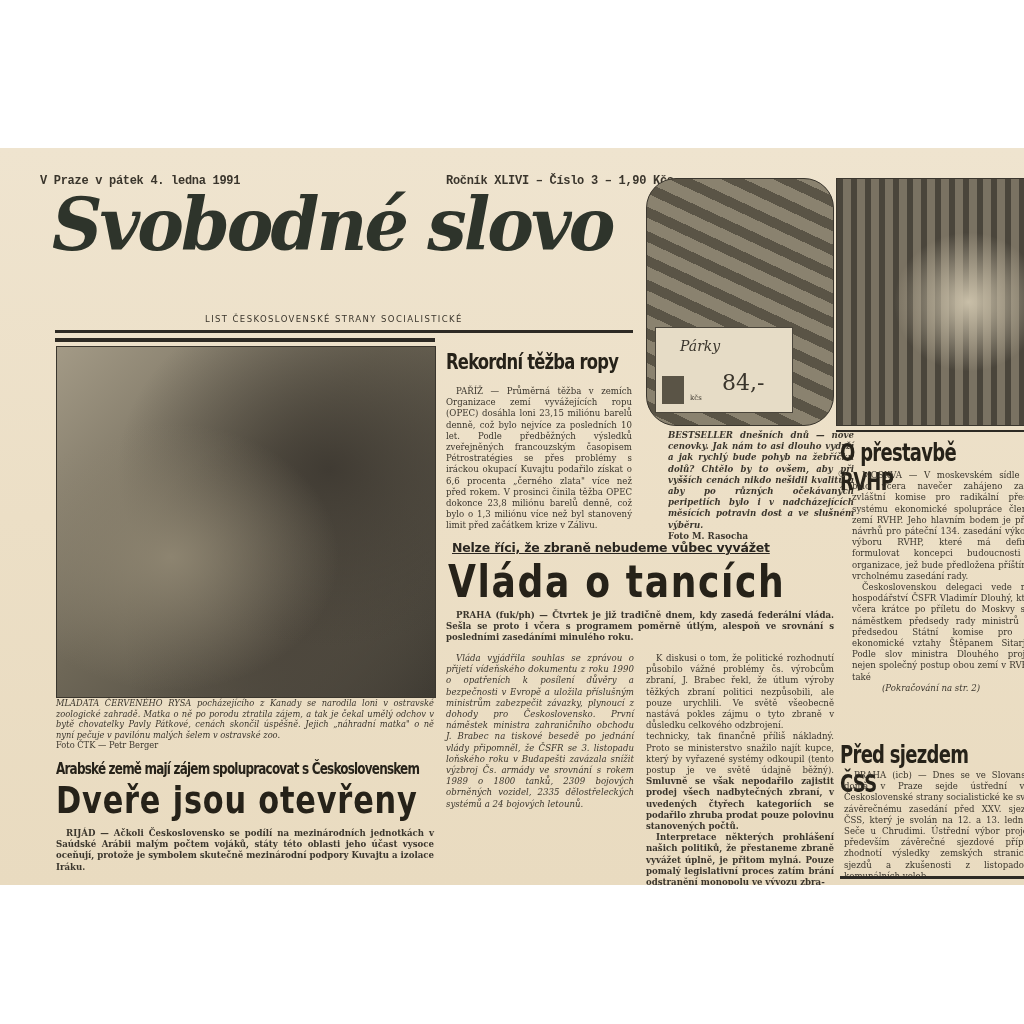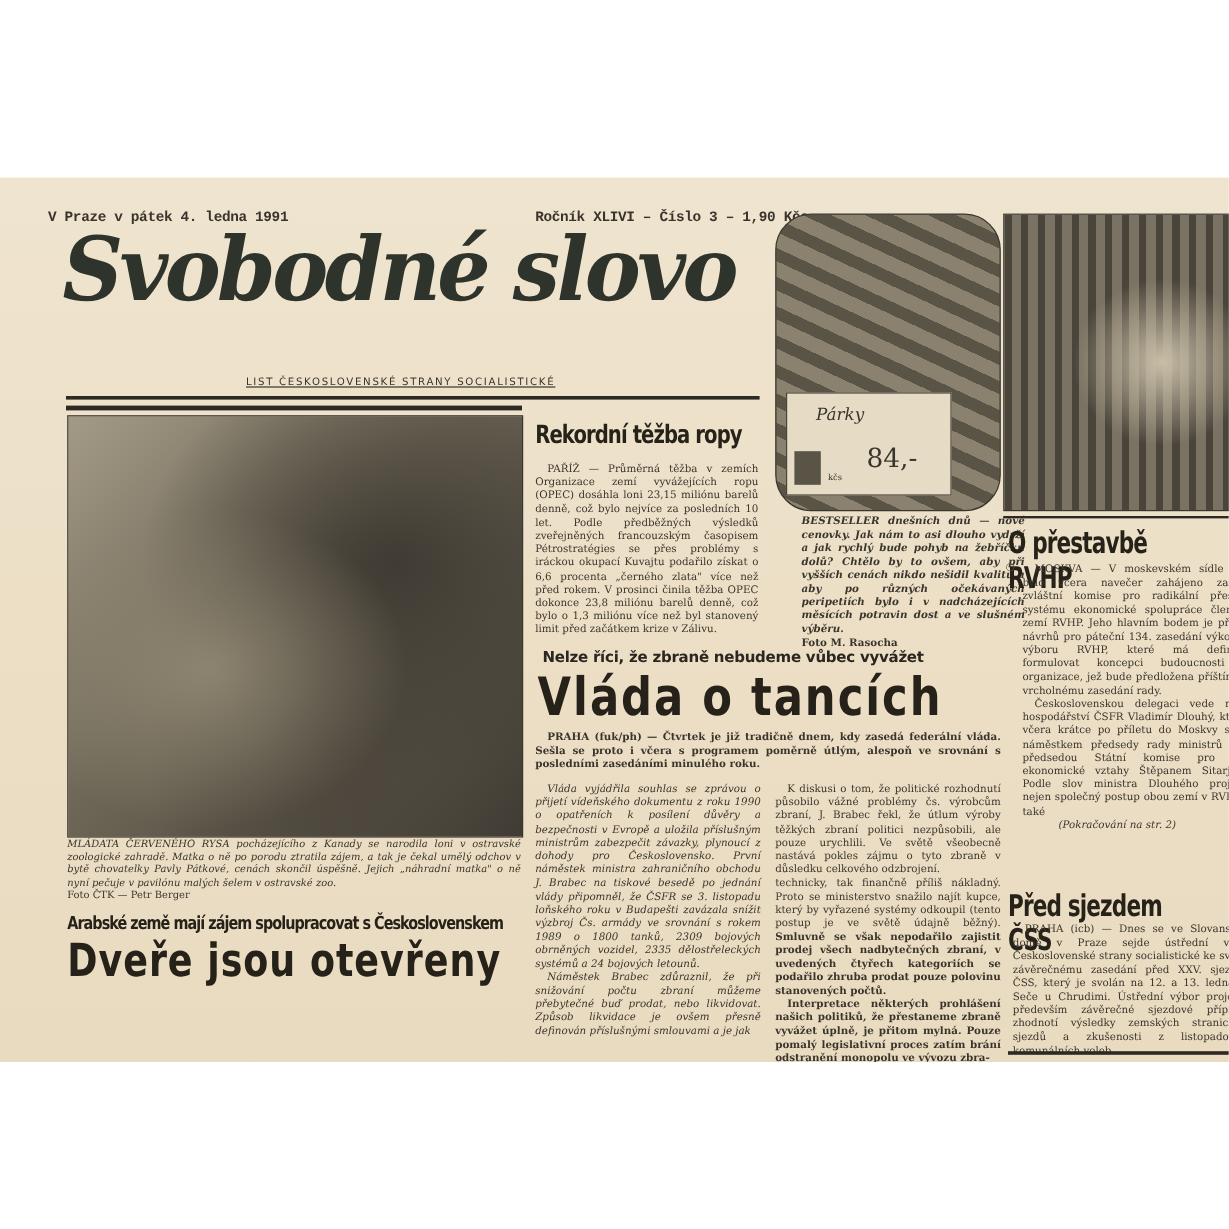--- a/index.html
+++ b/index.html
@@ -4,42 +4,42 @@
 <style>
   html, body { margin:0; padding:0; }
   body { width:1024px; height:1024px; background:#ffffff; position:relative; overflow:hidden;
          font-family:"DejaVu Serif", serif; color:#2a2620; }
   .paper { position:absolute; left:0; top:148px; width:1024px; height:737px;
            background:linear-gradient(180deg,#efe4cf 0%,#ecdfc6 50%,#e9dbc0 100%); overflow:hidden; }
   .abs { position:absolute; }
   .dateline { font-family:Liberation Mono, monospace; font-weight:bold; font-size:12px; color:#3a352c; letter-spacing:-0.3px; }
   .masthead { font-family:"DejaVu Serif", serif; font-style:italic; font-weight:bold; font-size:70px;
               color:#2e342b; letter-spacing:-3px; line-height:1; transform:scaleY(1.05); }
-  .subtitle { font-family:"DejaVu Sans", sans-serif; font-size:8.5px; letter-spacing:1.4px; color:#3a352c;text-decoration:underline; }
+  .subtitle { font-family:"DejaVu Sans", sans-serif; font-size:8.5px; letter-spacing:1.4px; color:#3a352c; }
   .rule { background:#2d2a24; }
   .photo { background:
       radial-gradient(ellipse at 30% 60%, #8d8470 0%, transparent 45%),
       radial-gradient(ellipse at 72% 35%, #403b33 0%, transparent 55%),
       radial-gradient(ellipse at 60% 80%, #4c463c 0%, transparent 50%),
       linear-gradient(135deg,#a39a86 0%,#6e6757 45%,#3f3b33 100%);
       border:1px solid #3a362e; }
   .photo2 { background:
       repeating-linear-gradient(25deg,#8a826f 0 12px,#5a5446 12px 22px),
       #6e6757; border:1px solid #3a362e; }
   .photo3 { background:
       radial-gradient(ellipse at 70% 50%, #c9bfa8 0%, transparent 40%),
       repeating-linear-gradient(90deg,#4a453b 0 6px,#7a7262 6px 14px);
       border:1px solid #3a362e; }
   .pricecard { background:#e6dcc6; border:1px solid #4a453b; font-family:"DejaVu Serif", serif; font-style:italic; color:#3a352c; }
   .hl-cond { font-family:"DejaVu Sans", sans-serif; font-weight:bold; color:#262219; letter-spacing:-1px; transform-origin:left top; }
   .body-text { font-family:"DejaVu Serif", serif; font-size:8.6px; line-height:11.2px; color:#3a352c; text-align:justify; }
   .italic { font-style:italic; }
   .bold { font-weight:bold; }
   .credit { }
-  .kicker { font-family:"DejaVu Sans", sans-serif; font-weight:bold; font-size:12.5px; color:#2a2620; letter-spacing:-0.2px; }
+  .kicker { font-family:"DejaVu Sans", sans-serif; font-weight:bold; font-size:12.5px; color:#2a2620; letter-spacing:-0.2px;text-decoration:underline; }
   .border-dots { font-family:"DejaVu Sans", sans-serif; font-size:9px; color:#5a5446; line-height:11px; width:8px; overflow:hidden; }
 </style>
 </head>
 <body>
 
 <div class="paper">
 
   <div class="abs dateline" style="left:40px; top:26px;">V Praze v pátek 4. ledna 1991</div>
   <div class="abs dateline" style="left:446px; top:26px;">Ročník XLIVI – Číslo 3 – 1,90 Kčs</div>
   <div class="abs masthead" style="left:52px; top:42px;">Svobodné slovo</div>
@@ -71,33 +71,33 @@
     <span>BESTSELLER</span>
     <span>dnešních dnů — nové cenovky. Jak nám to asi dlouho vydrží a jak rychlý bude pohyb na žebříčku dolů? Chtělo by to ovšem, aby při vyšších cenách nikdo nešidil kvalitu a aby po různých očekávaných peripetiích bylo i v nadcházejících měsících potravin dost a ve slušném výběru.</span>
     <div class="credit" style="font-style:normal;">Foto M. Rasocha</div>
   </div>
 
   <div class="abs kicker" style="left:452px; top:392px;">Nelze říci, že zbraně nebudeme vůbec vyvážet</div>
   <div class="abs hl-cond" style="left:448px; top:408px; font-size:44px; letter-spacing:2px; transform:scaleX(0.82);">Vláda o tancích</div>
   <div class="abs body-text bold" style="left:446px; top:462px; width:388px; text-indent:10px;">PRAHA (fuk/ph) — Čtvrtek je již tradičně dnem, kdy zasedá federální vláda. Sešla se proto i včera s programem poměrně útlým, alespoň ve srovnání s posledními zasedáními minulého roku.</div>
   <div class="abs body-text" style="left:446px; top:505px; width:188px;font-style:italic;">
     <div style="text-indent:10px;">Vláda vyjádřila souhlas se zprávou o přijetí vídeňského dokumentu z roku 1990 o opatřeních k posílení důvěry a bezpečnosti v Evropě a uložila příslušným ministrům zabezpečit závazky, plynoucí z dohody pro Československo. První náměstek ministra zahraničního obchodu J. Brabec na tiskové besedě po jednání vlády připomněl, že ČSFR se 3. listopadu loňského roku v Budapešti zavázala snížit výzbroj Čs. armády ve srovnání s rokem 1989 o 1800 tanků, 2309 bojových obrněných vozidel, 2335 dělostřeleckých systémů a 24 bojových letounů.</div>
-    <div style="text-indent:10px;">Náměstek Brabec zdůraznil, že při snižování počtu zbraní můžeme přebytečné buď prodat, nebo likvidovat. Způsob likvidace je ovšem přesně definován příslušnými smlouvami a je jak</div>
   </div>
   <div class="abs body-text" style="left:646px; top:505px; width:188px;">
     <div style="text-indent:10px;">K diskusi o tom, že politické rozhodnutí působilo vážné problémy čs. výrobcům zbraní, J. Brabec řekl, že útlum výroby těžkých zbraní politici nezpůsobili, ale pouze urychlili. Ve světě všeobecně nastává pokles zájmu o tyto zbraně v důsledku celkového odzbrojení.</div>
     <div>
       <span>technicky, tak finančně příliš nákladný. Proto se ministerstvo snažilo najít kupce, který by vyřazené systémy odkoupil (tento postup je ve světě údajně běžný).</span>
       <span class="bold">Smluvně se však nepodařilo zajistit prodej všech nadbytečných zbraní, v uvedených čtyřech kategoriích se podařilo zhruba prodat pouze polovinu stanovených počtů.</span>
     </div>
     <div class="bold" style="text-indent:10px;">Interpretace některých prohlášení našich politiků, že přestaneme zbraně vyvážet úplně, je přitom mylná. Pouze pomalý legislativní proces zatím brání odstranění monopolu ve vývozu zbra-</div>
   </div>
 
   <div class="abs hl-cond" style="left:56px; top:612px; font-size:15px; transform:scaleX(0.8);">Arabské země mají zájem spolupracovat s Československem</div>
   <div class="abs hl-cond" style="left:56px; top:630px; font-size:38px; letter-spacing:1px; transform:scaleX(0.8);">Dveře jsou otevřeny</div>
+  <div class="abs body-text bold" style="left:56px; top:680px; width:378px; text-indent:10px;">RIJÁD — Ačkoli Československo se podílí na mezinárodních jednotkách v Saúdské Arábii malým počtem vojáků, státy této oblasti jeho účast vysoce oceňují, protože je symbolem skutečně mezinárodní podpory Kuvajtu a izolace Iráku.</div>
 
   <div class="abs rule" style="left:836px; top:282px; width:188px; height:2px;"></div>
   <div class="abs hl-cond" style="left:840px; top:290px; font-size:25px; transform:scaleX(0.72);">O přestavbě RVHP</div>
   <div class="abs border-dots" style="left:838px; top:320px; height:270px;">○○○○○○○○○○○○○○○○○○○○○○○○○○○○○○○○○○○○</div>
   <div class="abs body-text" style="left:852px; top:322px; width:200px;">
     <div style="text-indent:10px;">MOSKVA — V moskevském sídle RVHP bylo včera navečer zahájeno zasedání zvláštní komise pro radikální přestavbu systému ekonomické spolupráce členských zemí RVHP. Jeho hlavním bodem je příprava návrhů pro páteční 134. zasedání výkonného výboru RVHP, které má definitivně formulovat koncepci budoucnosti této organizace, jež bude předložena příštímu 46. vrcholnému zasedání rady.</div>
     <div style="text-indent:10px;">Československou delegaci vede ministr hospodářství ČSFR Vladimír Dlouhý, který se včera krátce po příletu do Moskvy sešel s náměstkem předsedy rady ministrů SSSR, předsedou Státní komise pro vnější ekonomické vztahy Štěpanem Sitarjanem. Podle slov ministra Dlouhého projednali nejen společný postup obou zemí v RVHP, ale také</div>
     <div class="italic" style="text-indent:30px;">(Pokračování na str. 2)</div>
   </div>
 

